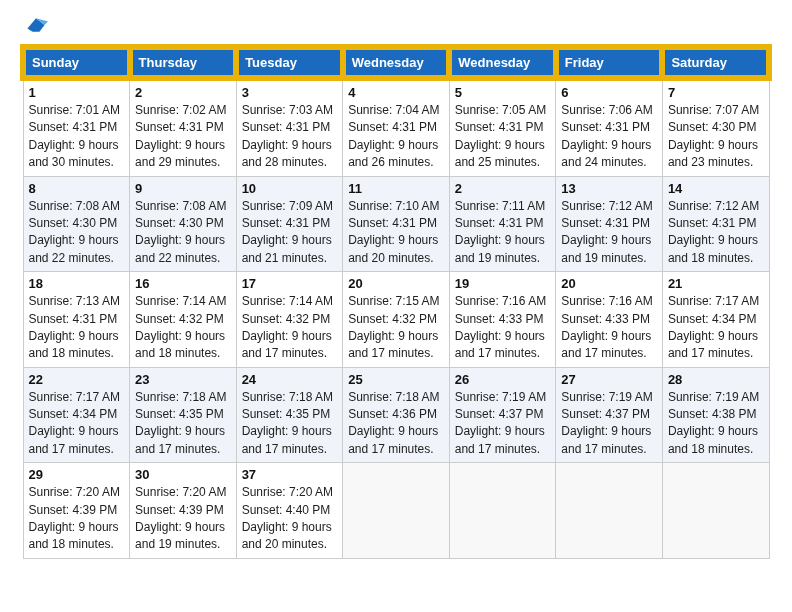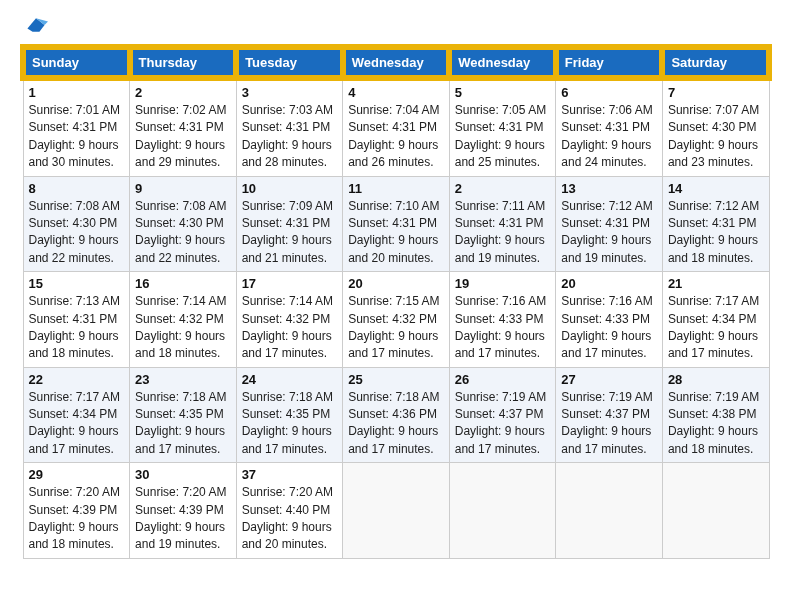--- a/index.html
+++ b/index.html
@@ -196,21 +196,21 @@
             <span class="day-num">13</span>
             <div class="day-info">Sunrise: 7:12 AM<br>Sunset: 4:31 PM<br>Daylight: 9 hours and 19 minutes.</div>
           </td>
           <td>
             <span class="day-num">14</span>
             <div class="day-info">Sunrise: 7:12 AM<br>Sunset: 4:31 PM<br>Daylight: 9 hours and 18 minutes.</div>
           </td>
         </tr>
         <tr>
           <td>
-            <span class="day-num">15</span>
+            <span class="day-num">18</span>
             <div class="day-info">Sunrise: 7:13 AM<br>Sunset: 4:31 PM<br>Daylight: 9 hours and 18 minutes.</div>
           </td>
           <td>
             <span class="day-num">16</span>
             <div class="day-info">Sunrise: 7:14 AM<br>Sunset: 4:32 PM<br>Daylight: 9 hours and 18 minutes.</div>
           </td>
           <td>
             <span class="day-num">17</span>
             <div class="day-info">Sunrise: 7:14 AM<br>Sunset: 4:32 PM<br>Daylight: 9 hours and 17 minutes.</div>
           </td>

